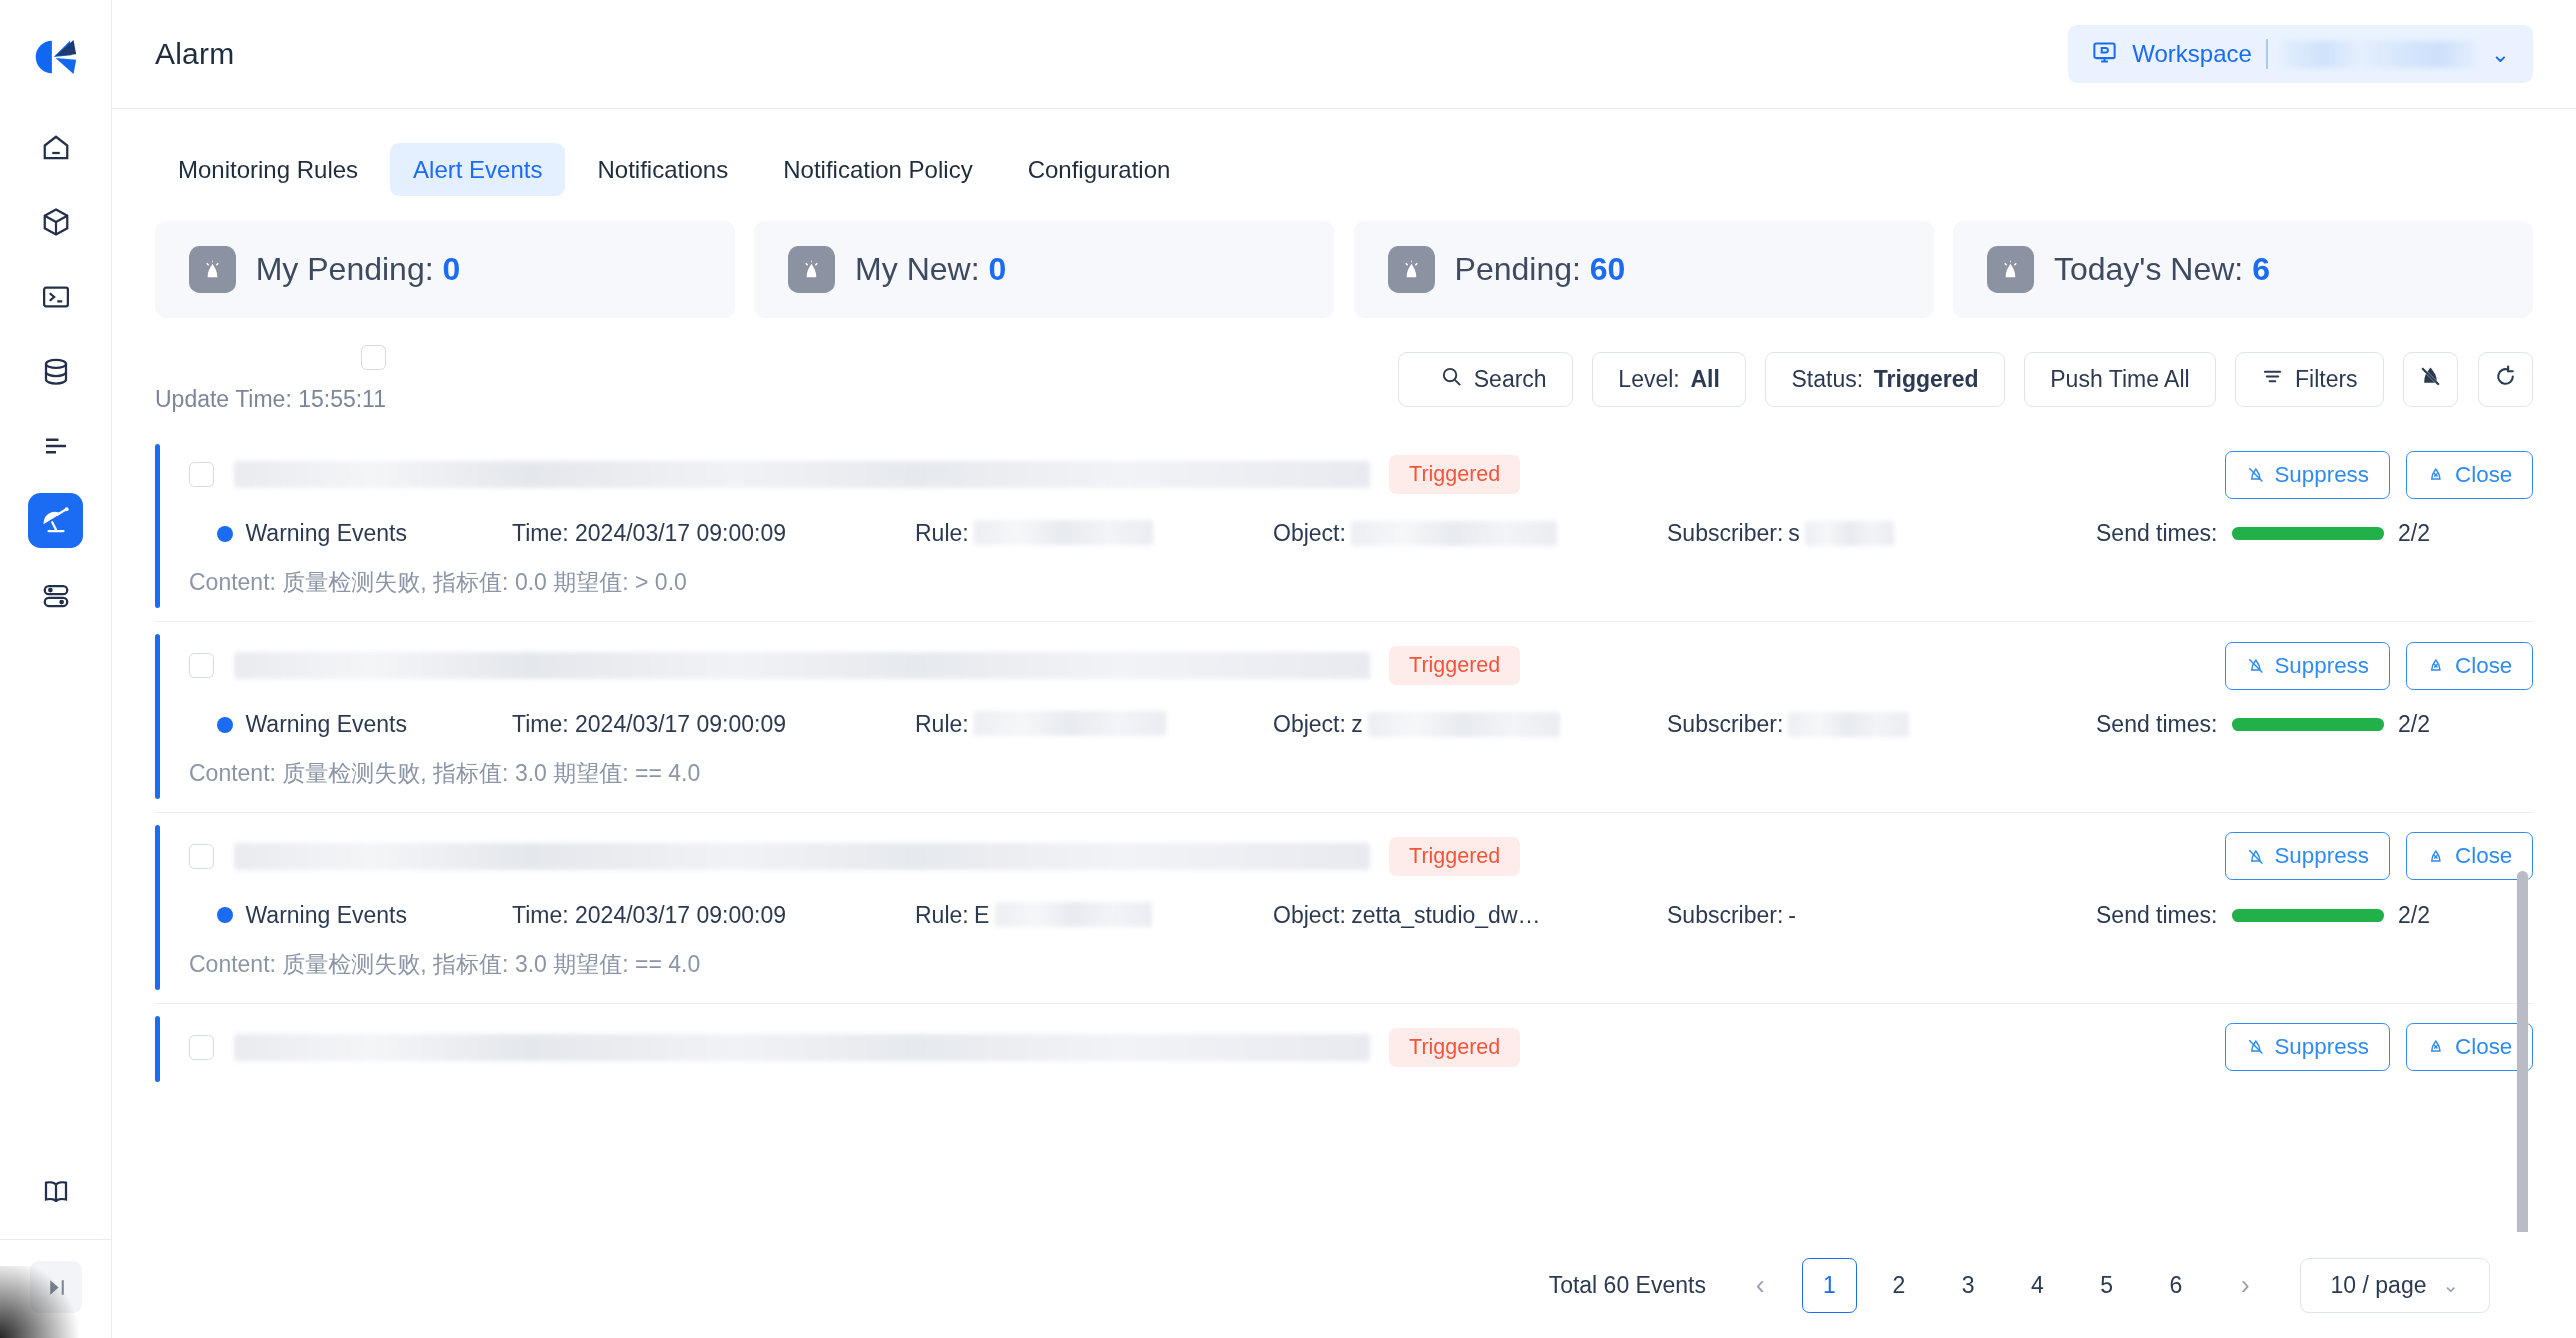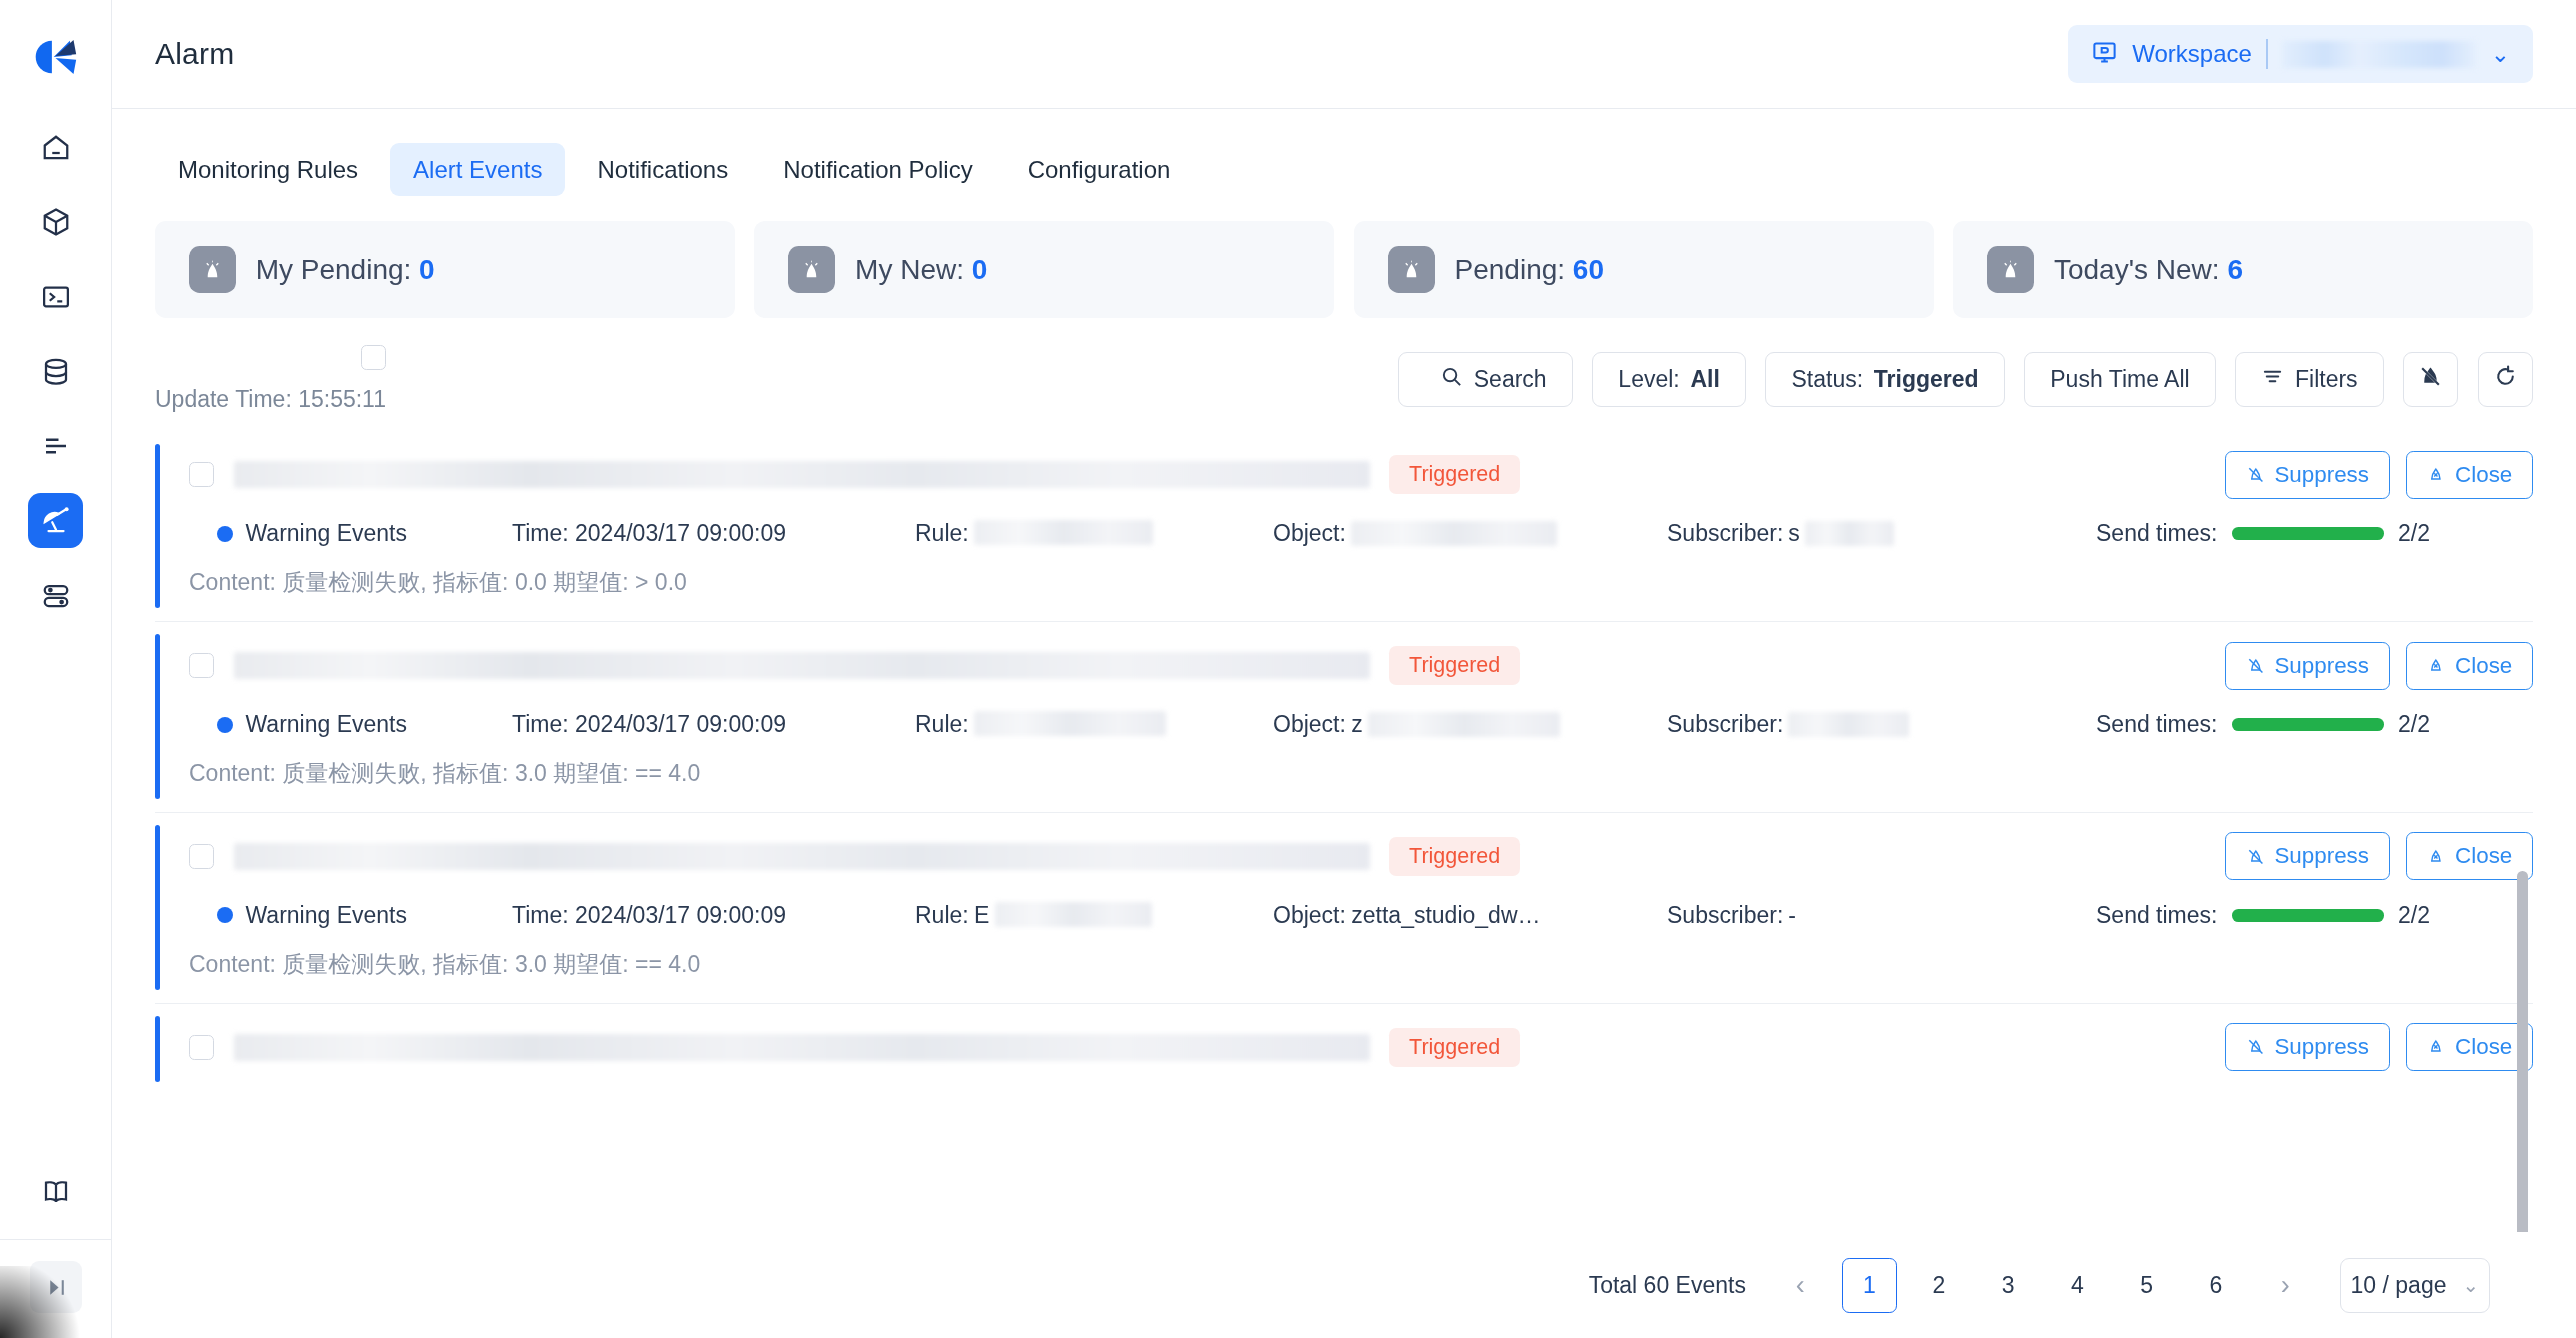--- a/index.html
+++ b/index.html
@@ -79,21 +79,21 @@
   
   .stats { display: flex; gap: 19.7px; padding-bottom: 27px; }
   .stat-card {
     flex: 1; background: #f6f8fb; border-radius: 10.7px;
     height: 97px; display: flex; align-items: center; gap: 19.7px; padding: 0 34px;
   }
   .alarm-badge {
     width: 47px; height: 47px; border-radius: 10.7px; background: #8b93a3;
     display: flex; align-items: center; justify-content: center; flex: 0 0 47px;
   }
-  .stat-text { font-size: 28px; color: #3e4a60; white-space: nowrap; }
+  .stat-text { font-size: 32px; color: #3e4a60; white-space: nowrap; }
   .stat-num { color: #1b6cf3; font-weight: bold; }
 
   
   .toolbar { display: flex; align-items: center; justify-content: space-between; padding-bottom: 18px; }
   .toolbar-left { display: flex; align-items: flex-end; gap: 16px; flex-direction: column; }
   .cbox { width: 25px; height: 25px; border: 1.8px solid #d4d9e2; border-radius: 5.4px; background:#fff; cursor:pointer; flex:0 0 25px;}
   .upd-time { font-size: 23px; color: #7b8798; }
   .toolbar-right { display: flex; align-items: center; gap: 19.7px; }
   .tbtn {
     height: 55px; border: 1.8px solid #dfe3ea; border-radius: 9px; background: #fff;
@@ -150,21 +150,21 @@
     gap: 14.3px; padding-right: 43px; text-align: right;
   }
   .total-txt { font-size: 23px; color: #2b3a51; margin-right: 12.5px; }
   .pg { width: 55px; height: 55px; border-radius: 7.2px; border: 1.8px solid transparent;
         display: flex; align-items: center; justify-content: center; font-size: 23px;
         color: #2b3a51; cursor: pointer; }
   .pg.active { border-color: #1b6cf3; color: #1b6cf3; }
   .pg.arrow { color: #9aa3b2; font-size: 27px; }
   .per-page {
     height: 55px; border: 1.8px solid #dfe3ea; border-radius: 9px; background: #fff;
-    display: flex; align-items: center; gap: 16px; padding: 0 10px; font-size: 23px;
+    display: flex; align-items: center; gap: 16px; padding: 0 30px; font-size: 23px;
     color: #2b3a51; margin-left: 12.5px; cursor: pointer;
   }
   .per-chev { color: #9aa3b2; font-size: 19.7px; }
   .corner-fade { position:absolute; left:0; bottom:0; width: 107px; height: 72px;
                  background: radial-gradient(circle at 0% 100%, rgba(0,0,0,.85) 0%, rgba(0,0,0,0) 62%); }
 </style>
 </head>
 <body>
 
 <div class="app">

